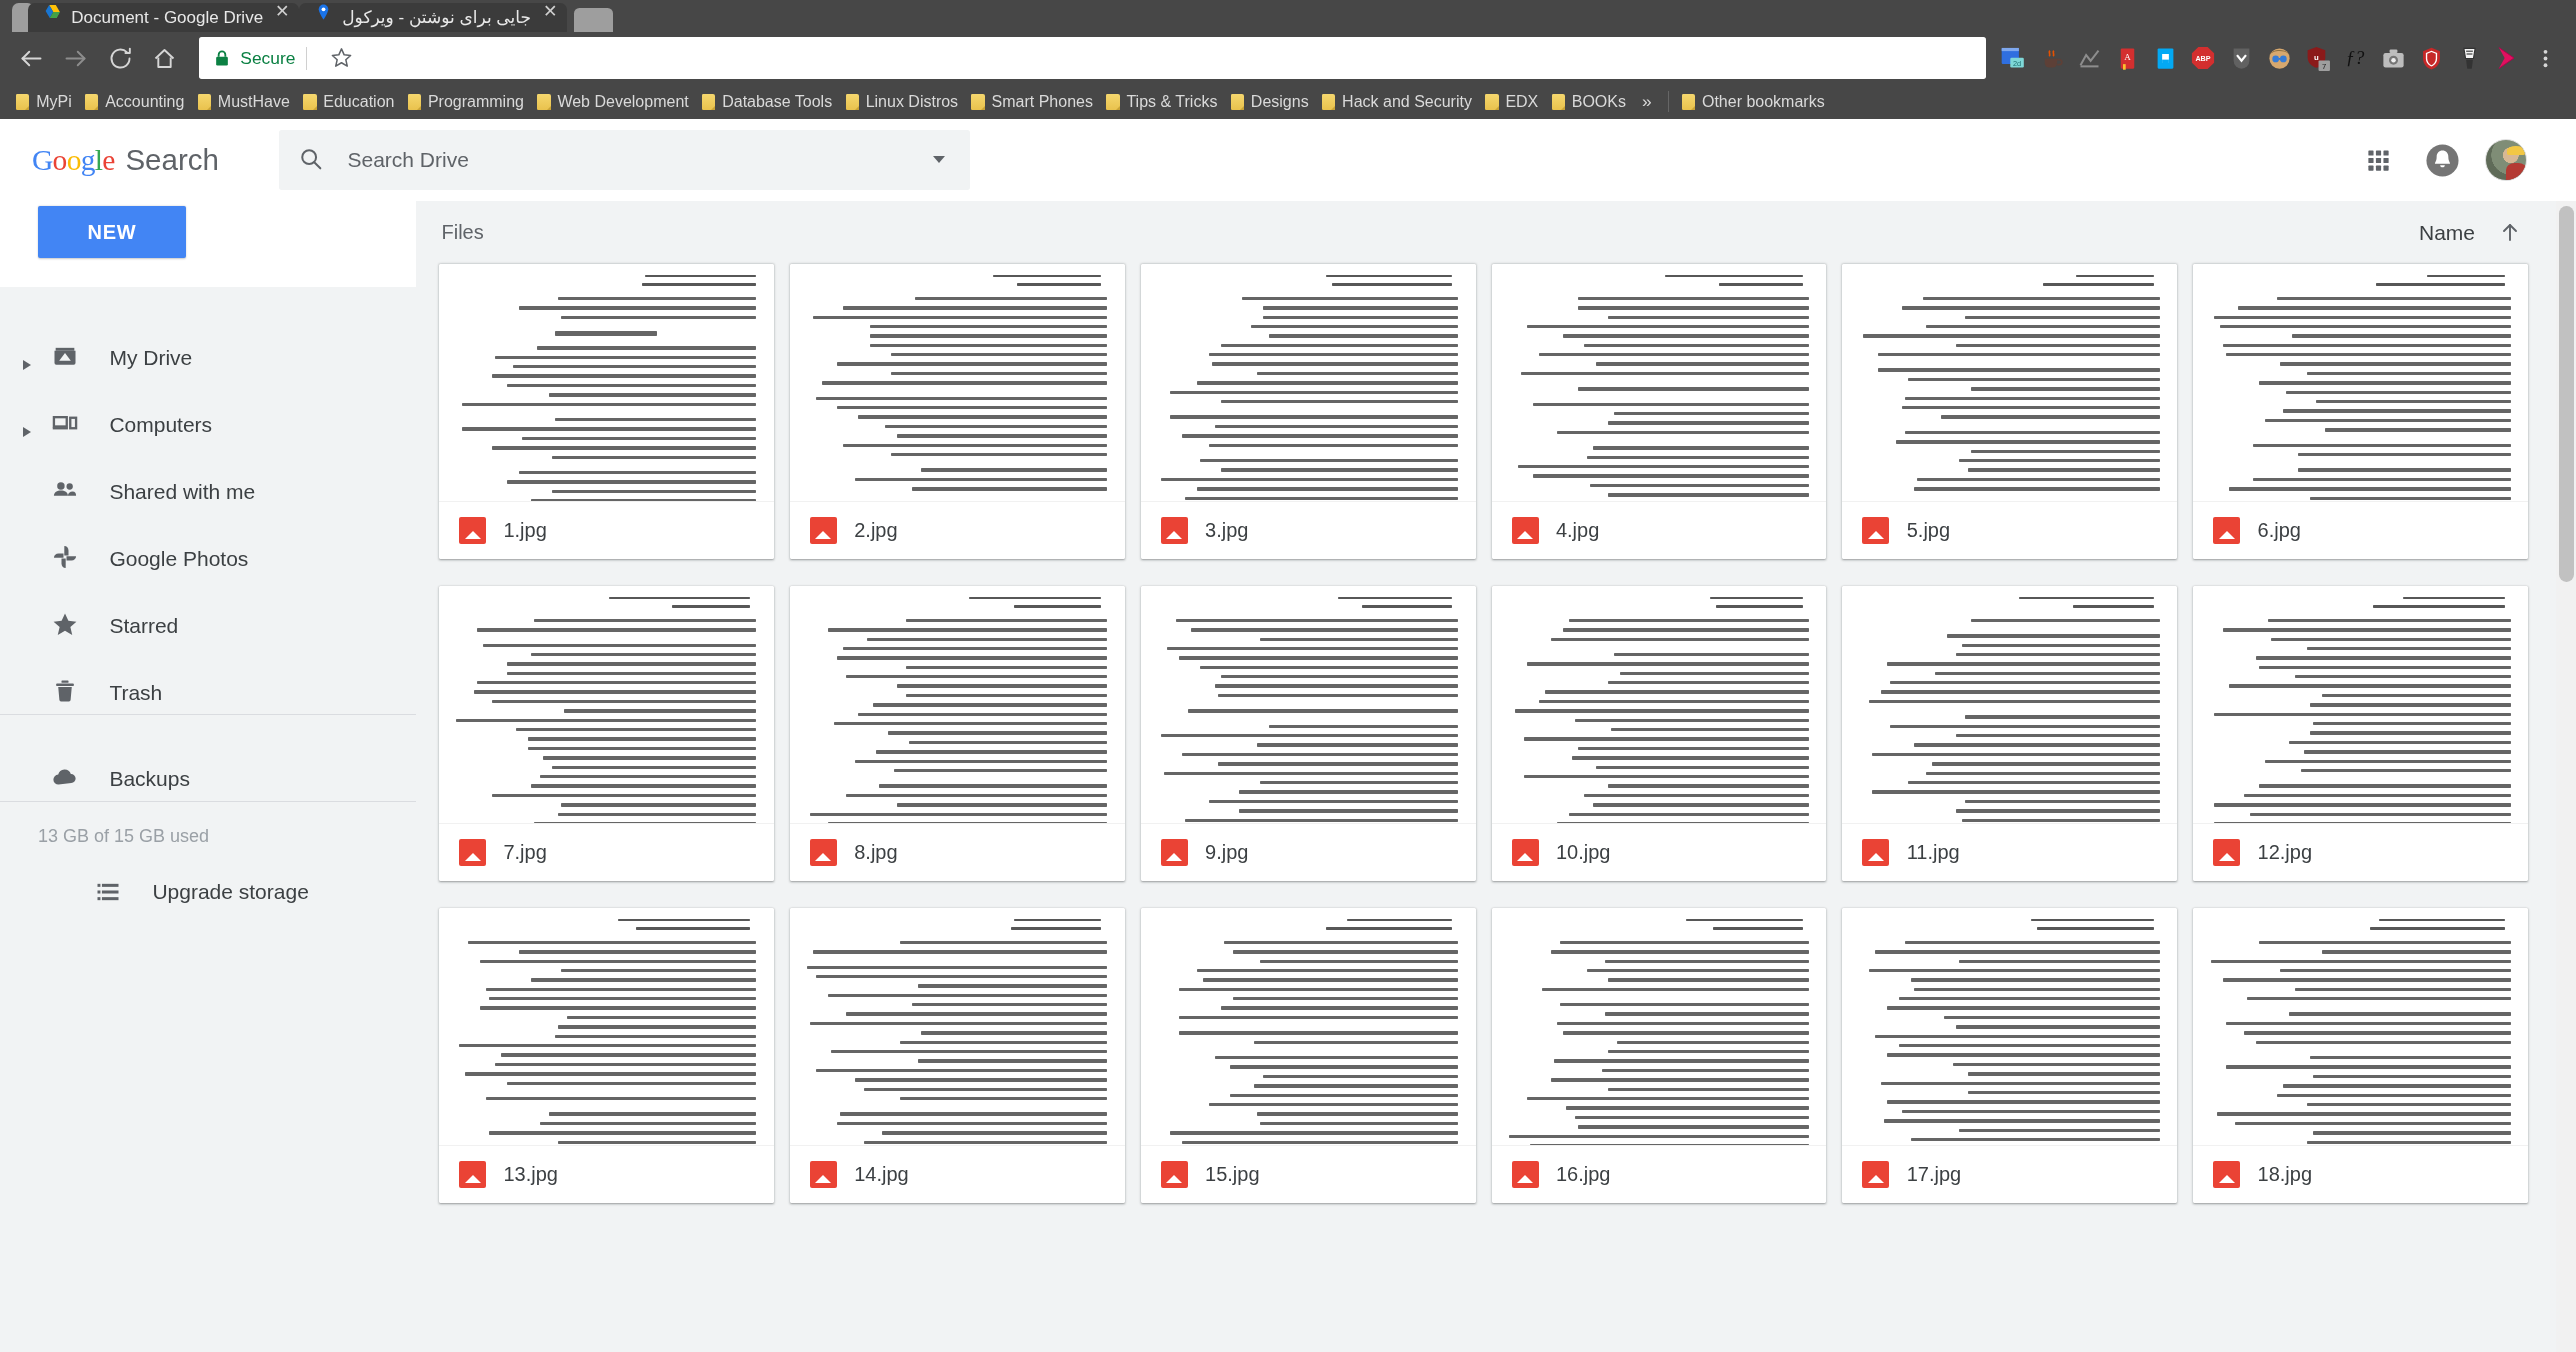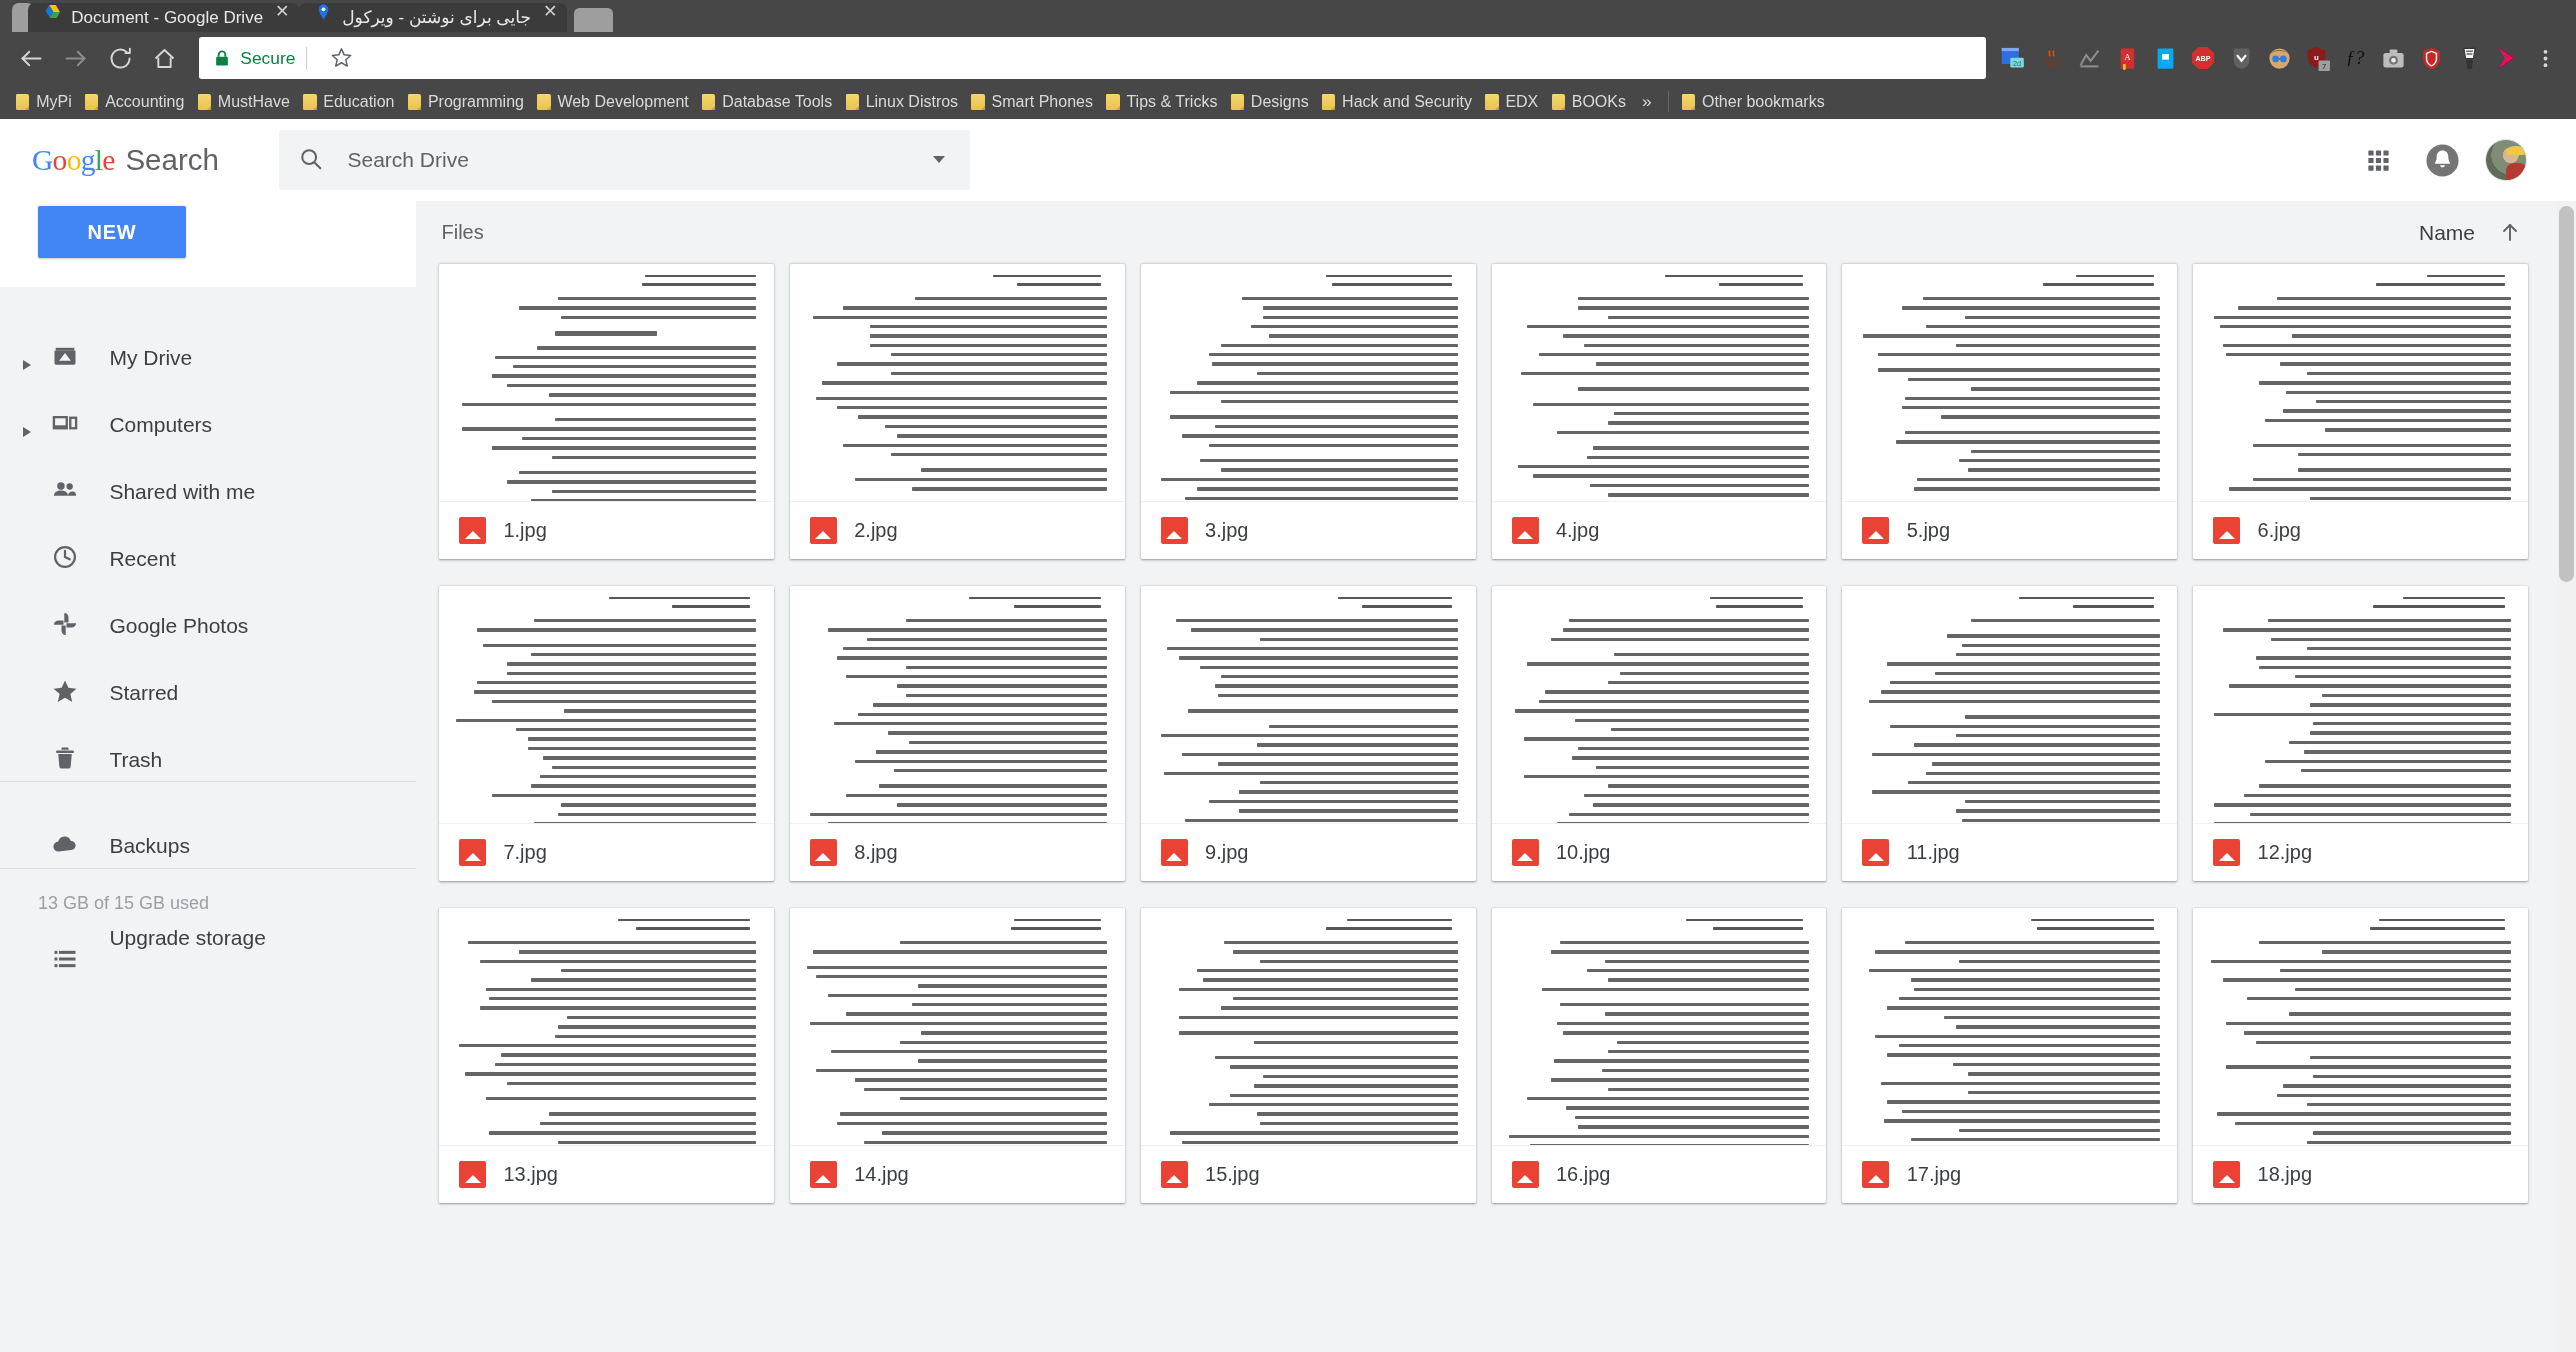--- a/index.html
+++ b/index.html
@@ -208,21 +208,21 @@
   .nav-list { background:#f1f3f4; flex: 1 1 auto; padding-top: 16px; }
   .nav-item {
     height: 67px; display:flex; align-items:flex-end; padding-left: 9.4px;
   }
   .nav-arrow { width: 35px; flex:0 0 35px; display:flex; align-items:center; justify-content:center; }
   .nav-arrow span { width:0;height:0;border-left:8px solid #5f6368;border-top:5.4px solid transparent;border-bottom:5.4px solid transparent; }
   .nav-ico { width: 42px; flex:0 0 42px; display:flex; align-items:center; justify-content:center; margin-right: 23px; }
   .nav-label { font-size: 21px; color:#3c4043; }
   .nav-divider { height:0.7px; background:#dadce0; margin: 9.4px 0; }
   .storage-text { font-size: 18px; color:#9aa0a6; padding: 14.8px 0 0 38px; }
-  .upgrade-row { height: 67px; display:flex; padding-left: 9.4px; margin-top: 12px; }
+  .upgrade-row { height: 67px; display:flex; align-items:center; padding-left: 9.4px; margin-top: 12px; margin-left: 43px; }
 
   
   .content { flex: 1 1 auto; background:#f1f3f4; position:relative; overflow:hidden; }
   .files-bar {
     height: 63px; display:flex; align-items:center;
     padding: 0 54px 0 25.5px;
   }
   .files-title { font-size: 20px; color:#5f6368; }
   .sort-wrap { margin-left:auto; display:flex; align-items:center; }
   .sort-name { font-size: 21px; color:#3c4043; margin-right: 23px; }
@@ -630,30 +630,20 @@
             <svg width="28" height="28" viewBox="0 0 24 24" fill="#5f6368">
               <circle cx="8.5" cy="8.5" r="3.2"></circle>
                 <circle cx="16" cy="9" r="2.7"></circle>
               <path d="M2.5 17c0-3 2.8-4.5 6-4.5s6 1.5 6 4.5z"></path>
               <path d="M14.5 17c0-2.3 1.8-3.8 4-3.8s3 1.5 3 3.8z"></path>
             </svg>
           </span>
           <span class="nav-label">Shared with me</span>
         </div>
 
-        <div class="nav-item">
-          <span class="nav-arrow"></span>
-          <span class="nav-ico">
-            <svg width="28" height="28" viewBox="0 0 24 24" fill="none" stroke="#5f6368" stroke-width="1.9">
-              <circle cx="12" cy="12" r="8.5"></circle>
-                <polyline points="12,6.8 12,12 16,14" stroke-linecap="round"></polyline>
-            </svg>
-          </span>
-          <span class="nav-label">Recent</span>
-        </div>
 
         <div class="nav-item">
           <span class="nav-arrow"></span>
           <span class="nav-ico">
             <svg width="28" height="28" viewBox="0 0 24 24" fill="#5f6368">
               <path d="M11.4 2.5c2.2 0 3.6 1.8 3.6 4v4.2h-3.6z"></path>
               <path d="M21.5 11.4c0 2.2-1.8 3.6-4 3.6h-4.2v-3.6z"></path>
               <path d="M12.6 21.5c-2.2 0-3.6-1.8-3.6-4v-4.2h3.6z"></path>
               <path d="M2.5 12.6c0-2.2 1.8-3.6 4-3.6h4.2v3.6z"></path>
             </svg>

